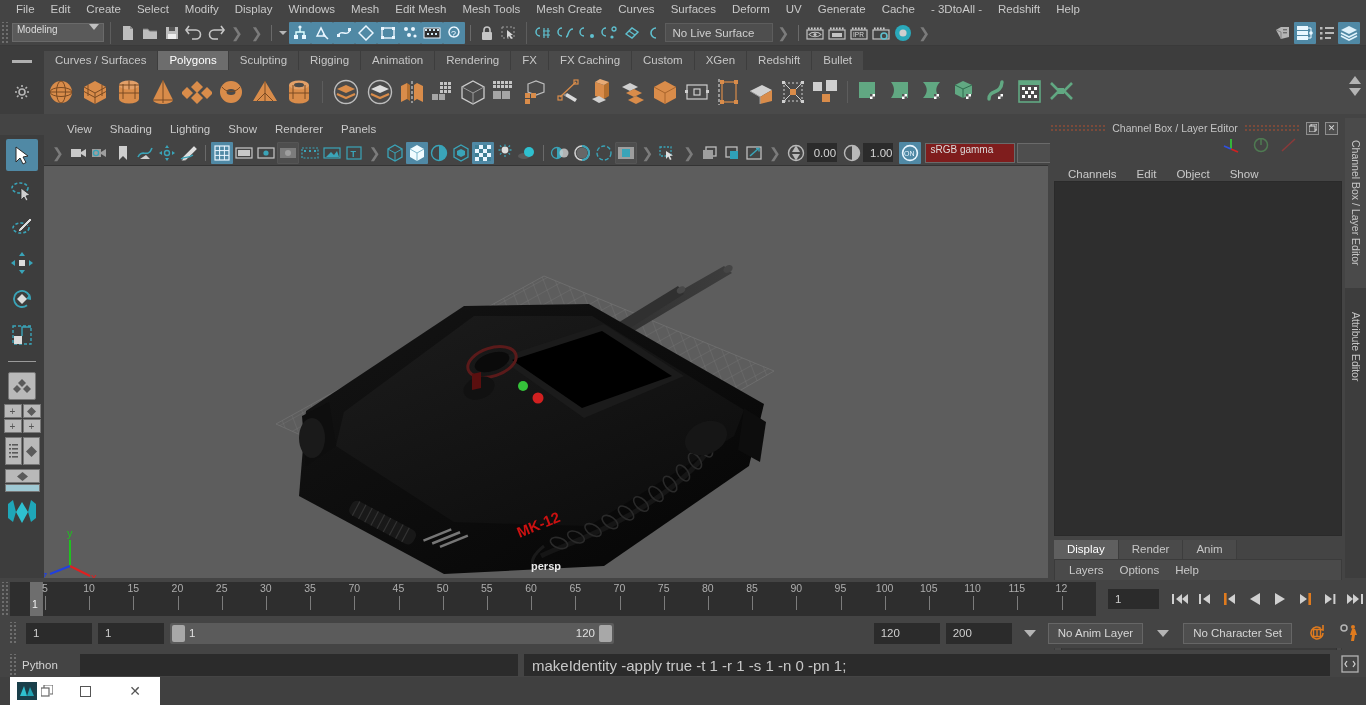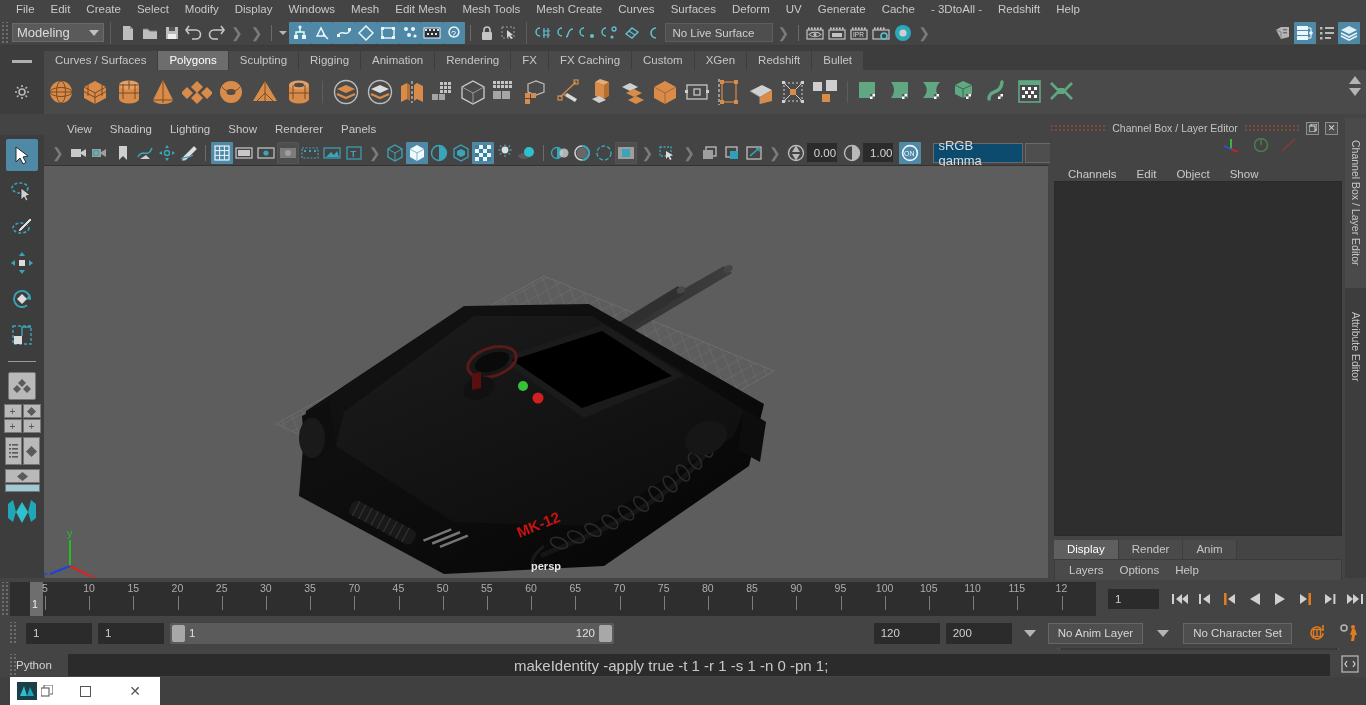--- a/index.html
+++ b/index.html
@@ -30,21 +30,21 @@
     padding: 2px 8px; white-space: nowrap; line-height: 1;
   }
 
   
   #statusline {
     height: 26px; background: #444444; display: flex; align-items: center;
     border-bottom: 1px solid #3a3a3a;
   }
   .combo {
     background: #5a5a5a; border: 1px solid #6a6a6a; height: 19px;
-    display: flex; align-items: center; color: #dcdcdc; font-size: 13px;
+    display: flex; color: #dcdcdc; font-size: 10px;
     padding: 0 4px; min-width: 90px; justify-content: space-between;
   }
   .combo .arrow {
     width: 0; height: 0; border-left: 5px solid transparent;
     border-right: 5px solid transparent; border-top: 6px solid #c0c0c0;
     margin-left: 6px;
   }
   .ibtn {
     width: 22px; height: 22px; flex: none; display: flex;
     align-items: center; justify-content: center; border-radius: 1px;
@@ -228,21 +228,21 @@
   }
   .selbox {
     background: #4e4e4e; border: 1px solid #666; height: 21px;
     color: #d6d6d6; font-size: 11.5px; display: flex; align-items: center;
     padding: 0 9px;
   }
 
   
   #cmdline {
     position: absolute; left: 0; top: 650px; width: 1366px; height: 30px;
-    background: #444; display: flex; align-items: center; padding-left: 8px; 
+    background: #444; display: flex; align-items: center; padding-left: 8px; gap: 6px;
   }
   #cmdlabel { color: #d2d2d2; font-size: 11.5px; width: 52px; }
   #cmdinput { background: #2b2b2b; height: 22px; width: 438px; }
   #cmdecho {
     background: #2b2b2b; height: 22px; flex: 1; margin-right: 36px;
     color: #c8c8c8; font-size: 15px; display: flex; align-items: center;
     padding-left: 8px;
   }
 
   
@@ -1231,21 +1231,21 @@
     </div>
     <div class="numfield">
       <span>1.00</span>
     </div>
     <div class="ibtn on" style="margin-left:6px">
       <svg width="18" height="18" viewBox="0 0 18 18">
           <circle cx="9" cy="9" r="7.4" fill="none" stroke="#eaf6ff" stroke-width="1.6"></circle>
           <text x="3" y="12" font-size="7" fill="#eaf6ff" font-family="Liberation Sans">ON</text>
         </svg>
     </div>
-    <div class="combo" style="width:150px;height:20px;margin-left:12px;background:#0c4a6e">
+    <div class="combo" style="width:150px;height:20px;margin-left:4px;background:#7f1d1d">
       <span>sRGB gamma</span>
     </div>
     <div class="combo" style="width:36px;height:20px;margin-left:2px;background:#4e4e4e;justify-content:center">
       <span class="arrow" style="margin:0"></span>
     </div>
   </div>
 
   <div id="viewport">
     <svg width="1004" height="412" viewBox="0 0 1004 412" style="display:block">
       <defs>

